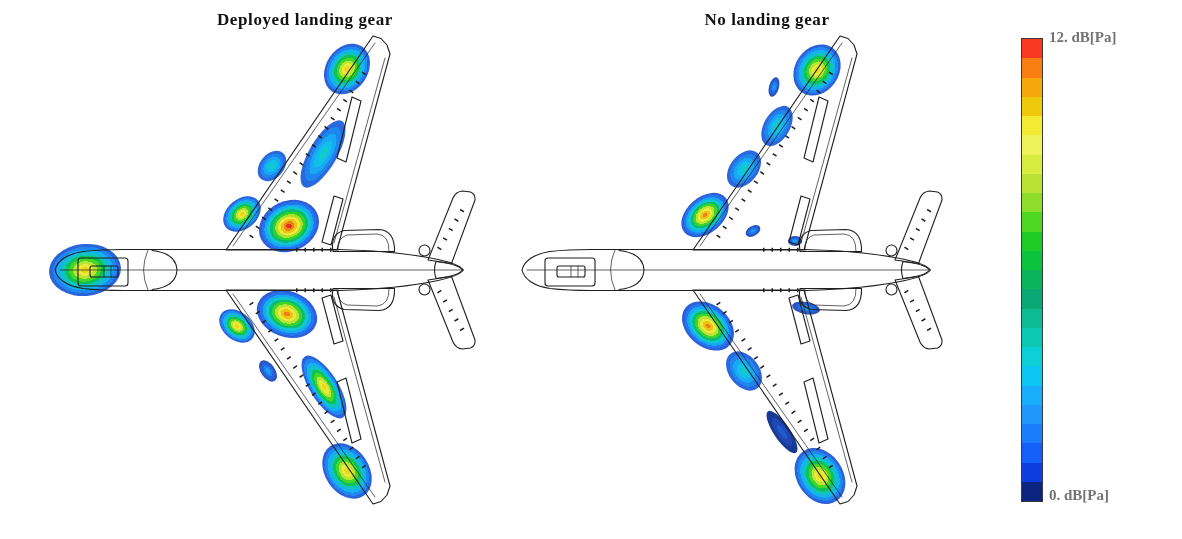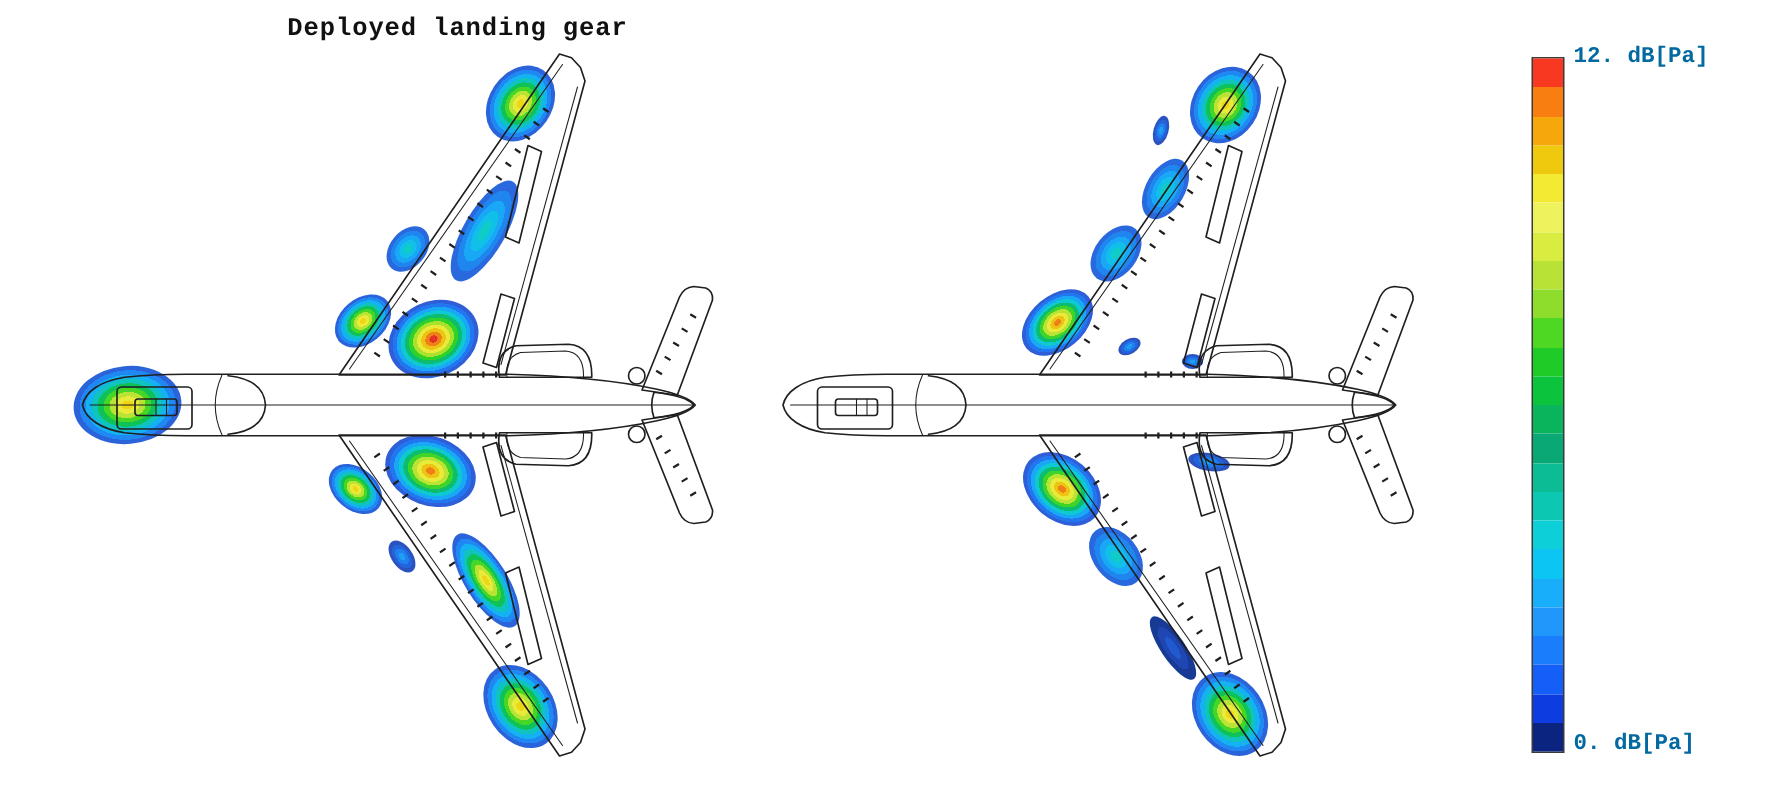--- a/index.html
+++ b/index.html
@@ -1,19 +1,19 @@
 <!DOCTYPE html>
 <html style="--line: #1f1f1f;"><head>
 <meta charset="utf-8">
 <style>
   :root { --line:#1f1f1f; }
   html,body { margin:0; padding:0; background:#ffffff; }
   #stage {
     position:relative; width:1182px; height:539px; background:#ffffff;
-    font-family:Liberation Mono, monospace; overflow:hidden;
+    font-family:Liberation Serif, serif; overflow:hidden;
   }
   .panel-title {
     position:absolute; top:10px; transform:translateX(-50%);
     font-size:17px; font-weight:bold; letter-spacing:0.6px; color:#111;
     white-space:nowrap;
   }
   #title-left  { left:305px; }
   #title-right { left:767px; }
   #scene { position:absolute; left:0; top:0; }
   
@@ -24,33 +24,34 @@
   .line .thin  { stroke-width:0.7; }
   .line .ticks  { stroke-width:4.5; stroke-dasharray:1.5 9.5; stroke-linecap:butt; }
   .line .ticks2 { stroke-width:4;   stroke-dasharray:1.5 7;   stroke-linecap:butt; }
   
   #colorbar {
     position:absolute; left:1021px; top:38px; width:22px; height:464px;
     border:1px solid #3a3a3a; display:flex; flex-direction:column; box-sizing:border-box;
   }
   #colorbar .swatch { flex:1 1 0; }
   .cb-label {
-    position:absolute; left:1049px; font-size:15px; font-weight:bold; color:#0369a1;
+    position:absolute; left:1049px; font-size:15px; font-weight:bold; color:#737373;
     white-space:nowrap;
   }
   #cb-label-top    { top:29px; }
   #cb-label-bottom { top:487px;text-align:right; }
 </style>
 </head>
 <body>
 
 <div id="stage">
 
   <div id="title-left" class="panel-title">Deployed landing gear</div>
 
+  <div id="title-right" class="panel-title">No landing gear</div>
 
   <svg id="scene" width="1182" height="539" viewBox="0 0 1182 539">
     <defs id="scene-defs">
 
       <g id="halfwing" class="line">
         <path d="M226,250 L373,36 L381,38.5 L387,45 L390,54 L337,250 Z"></path>
         <path class="thin" d="M233,246 L375,43"></path>
         <path class="thin" d="M334,243 L385,58"></path>
         <path d="M337,158 L352,97 L361,101 L346,162 Z"></path>
         <path d="M322,242 L334,196 L343,199 L331,245 Z"></path>

